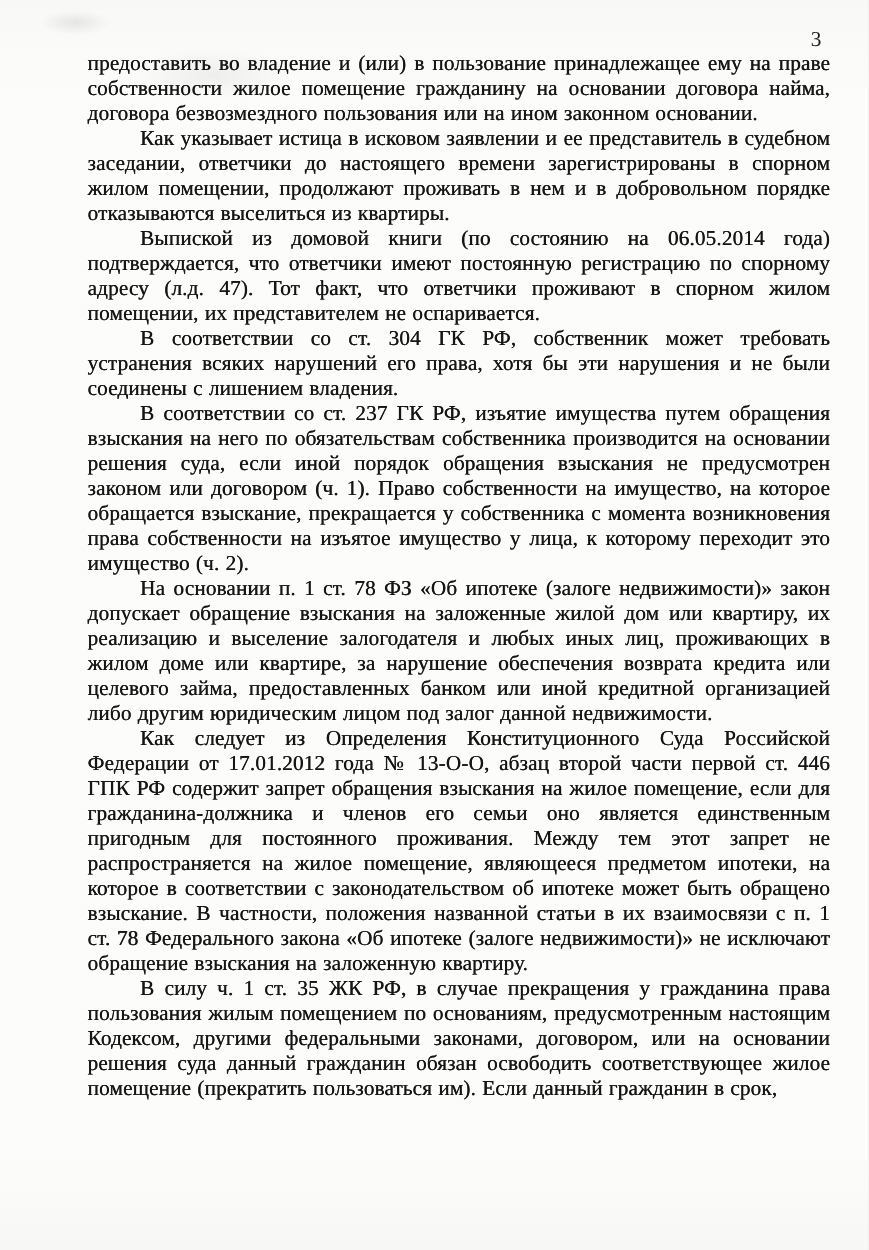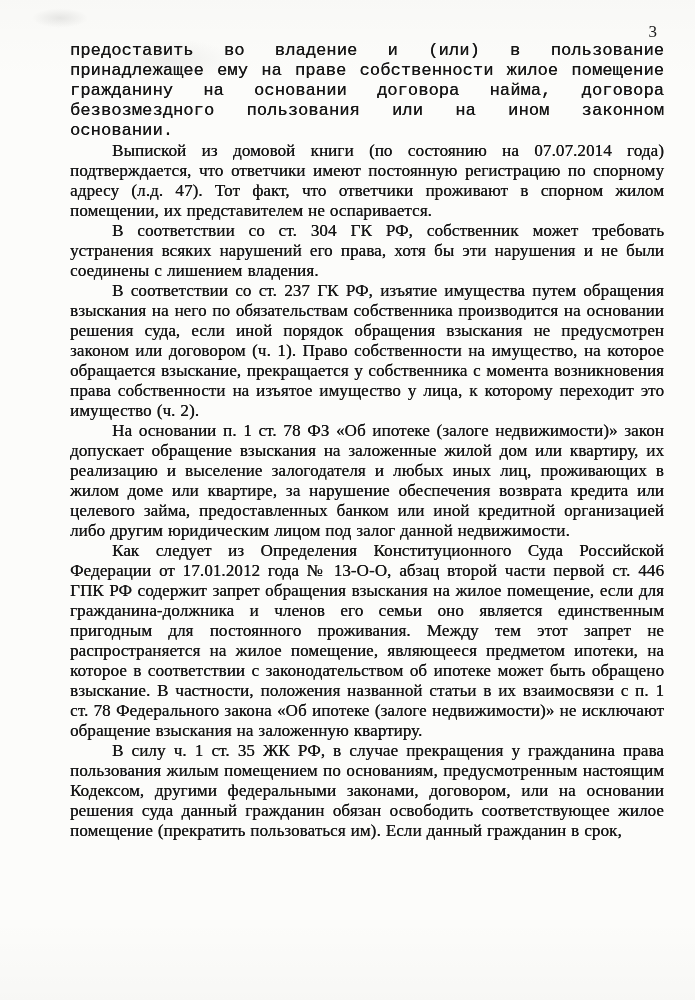--- a/index.html
+++ b/index.html
@@ -41,30 +41,30 @@
     word-spacing: 0.6px;
     text-shadow: 0.25px 0 0 currentColor; 
   }
   .para {
     margin: 0;
     padding: 0;
     text-indent: 42px;
   }
   .para.no-indent {
     text-indent: 0;
-    font-family: Liberation Mono, monospace;
   }
 </style>
 </head>
 <body>
 
 <div class="scan">
   <div class="pagenum">3</div>
   <div class="doc-body">
     <p class="para no-indent">предоставить во владение и (или) в пользование принадлежащее ему на праве собственности жилое помещение гражданину на основании договора найма, договора безвозмездного пользования или на ином законном основании.</p>
-    <p class="para">Выпиской из домовой книги (по состоянию на 07.07.2014 года) подтверждается, что ответчики имеют постоянную регистрацию по спорному адресу (л.д. 47). Тот факт, что ответчики проживают в спорном жилом помещении, их представителем не оспаривается.</p>
+    <p class="para">Как указывает истица в исковом заявлении и ее представитель в судебном заседании, ответчики до настоящего времени зарегистрированы в спорном жилом помещении, продолжают проживать в нем и в добровольном порядке отказываются выселиться из квартиры.</p>
+    <p class="para">Выпиской из домовой книги (по состоянию на 06.05.2014 года) подтверждается, что ответчики имеют постоянную регистрацию по спорному адресу (л.д. 47). Тот факт, что ответчики проживают в спорном жилом помещении, их представителем не оспаривается.</p>
     <p class="para">В соответствии со ст. 304 ГК РФ, собственник может требовать устранения всяких нарушений его права, хотя бы эти нарушения и не были соединены с лишением владения.</p>
     <p class="para">В соответствии со ст. 237 ГК РФ, изъятие имущества путем обращения взыскания на него по обязательствам собственника производится на основании решения суда, если иной порядок обращения взыскания не предусмотрен законом или договором (ч. 1). Право собственности на имущество, на которое обращается взыскание, прекращается у собственника с момента возникновения права собственности на изъятое имущество у лица, к которому переходит это имущество (ч. 2).</p>
     <p class="para">На основании п. 1 ст. 78 ФЗ «Об ипотеке (залоге недвижимости)» закон допускает обращение взыскания на заложенные жилой дом или квартиру, их реализацию и выселение залогодателя и любых иных лиц, проживающих в жилом доме или квартире, за нарушение обеспечения возврата кредита или целевого займа, предоставленных банком или иной кредитной организацией либо другим юридическим лицом под залог данной недвижимости.</p>
     <p class="para">Как следует из Определения Конституционного Суда Российской Федерации от 17.01.2012 года № 13-О-О, абзац второй части первой ст. 446 ГПК РФ содержит запрет обращения взыскания на жилое помещение, если для гражданина-должника и членов его семьи оно является единственным пригодным для постоянного проживания. Между тем этот запрет не распространяется на жилое помещение, являющееся предметом ипотеки, на которое в соответствии с законодательством об ипотеке может быть обращено взыскание. В частности, положения названной статьи в их взаимосвязи с п. 1 ст. 78 Федерального закона «Об ипотеке (залоге недвижимости)» не исключают обращение взыскания на заложенную квартиру.</p>
     <p class="para">В силу ч. 1 ст. 35 ЖК РФ, в случае прекращения у гражданина права пользования жилым помещением по основаниям, предусмотренным настоящим Кодексом, другими федеральными законами, договором, или на основании решения суда данный гражданин обязан освободить соответствующее жилое помещение (прекратить пользоваться им). Если данный гражданин в срок,</p>
   </div>
 </div>
 
 </body></html>

